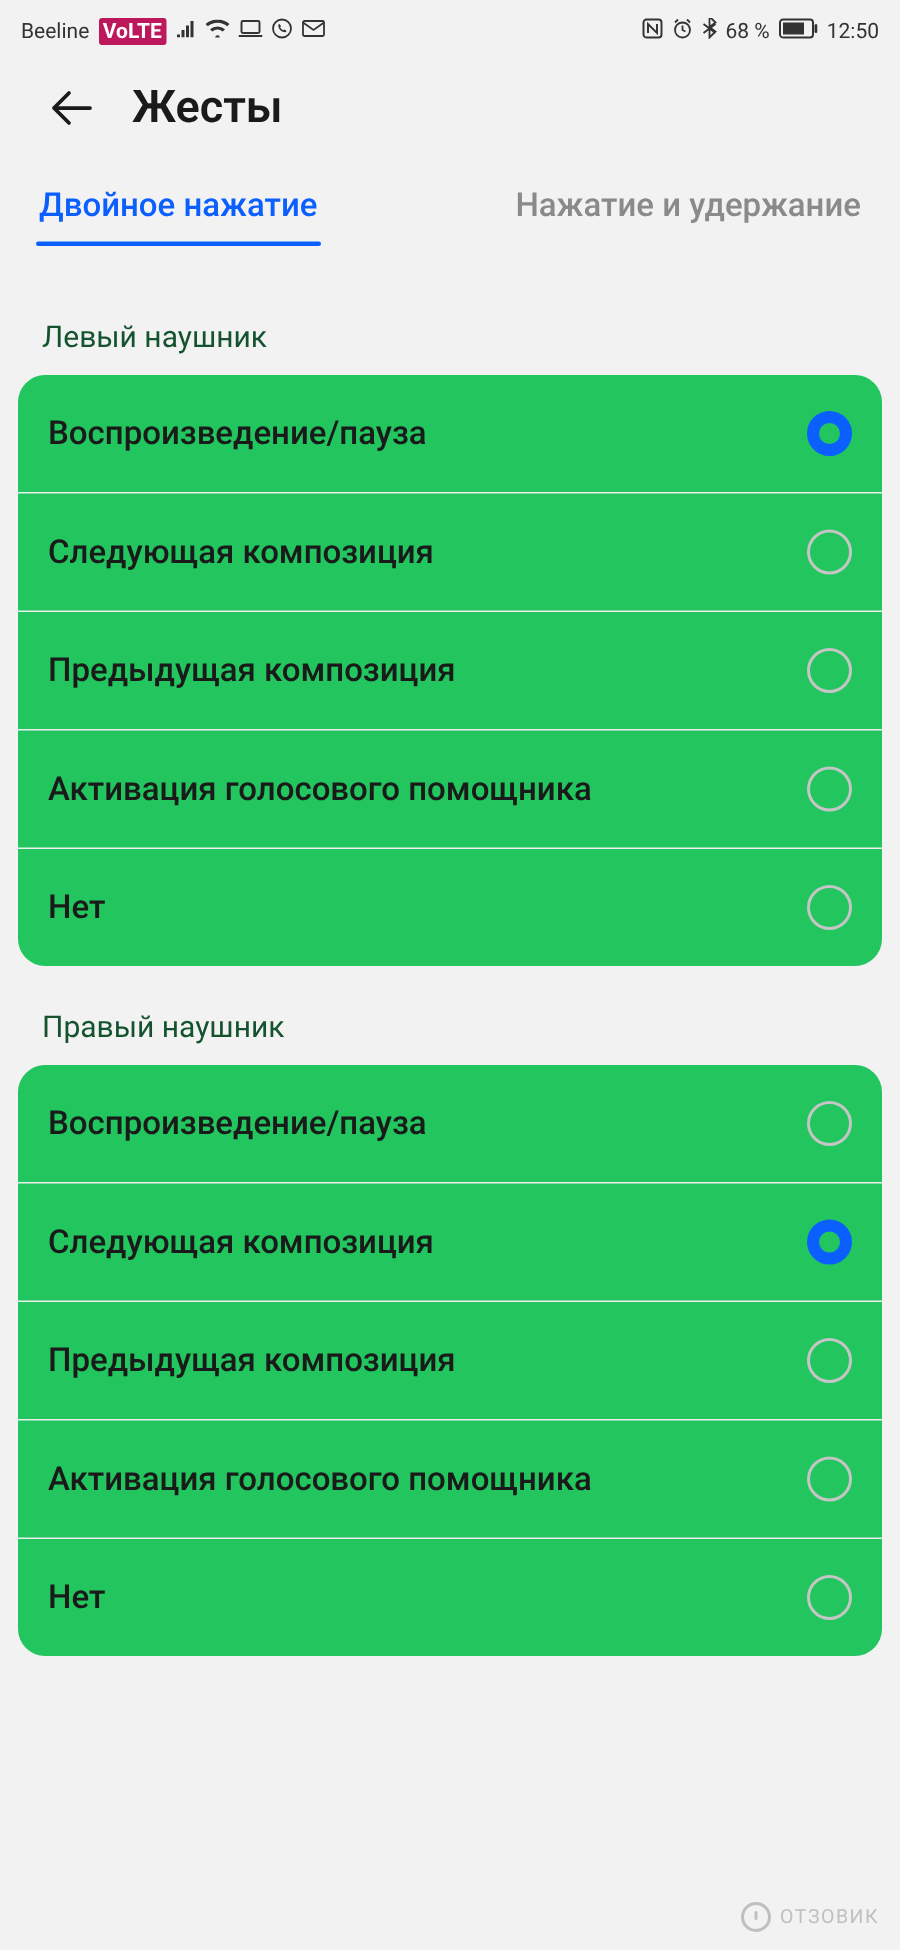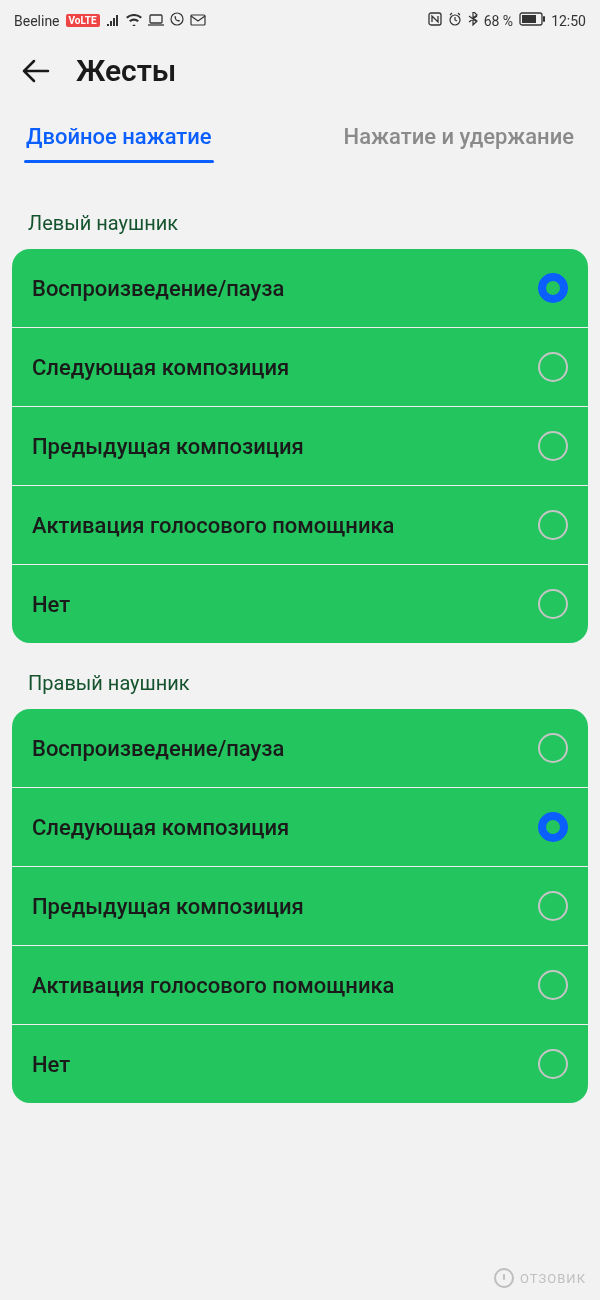--- a/index.html
+++ b/index.html
@@ -28,31 +28,31 @@
       display: flex;
       align-items: center;
       gap: 6px;
     }
     .status-right {
       display: flex;
       align-items: center;
       gap: 6px;
     }
     .volte-badge {
-      background: #ef4444;
+      background: #be185d;
       color: #fff;
-      font-size: 10px;
+      font-size: 14px;
       padding: 1px 3px;
       border-radius: 2px;
       font-weight: bold;
     }
     .header {
       display: flex;
       align-items: center;
-      padding: 20px 20px 28px;
+      padding: 20px 32px 28px;
     }
     .back-arrow {
       width: 32px;
       height: 32px;
       display: flex;
       align-items: center;
       justify-content: center;
       margin-right: 24px;
       cursor: pointer;
     }

